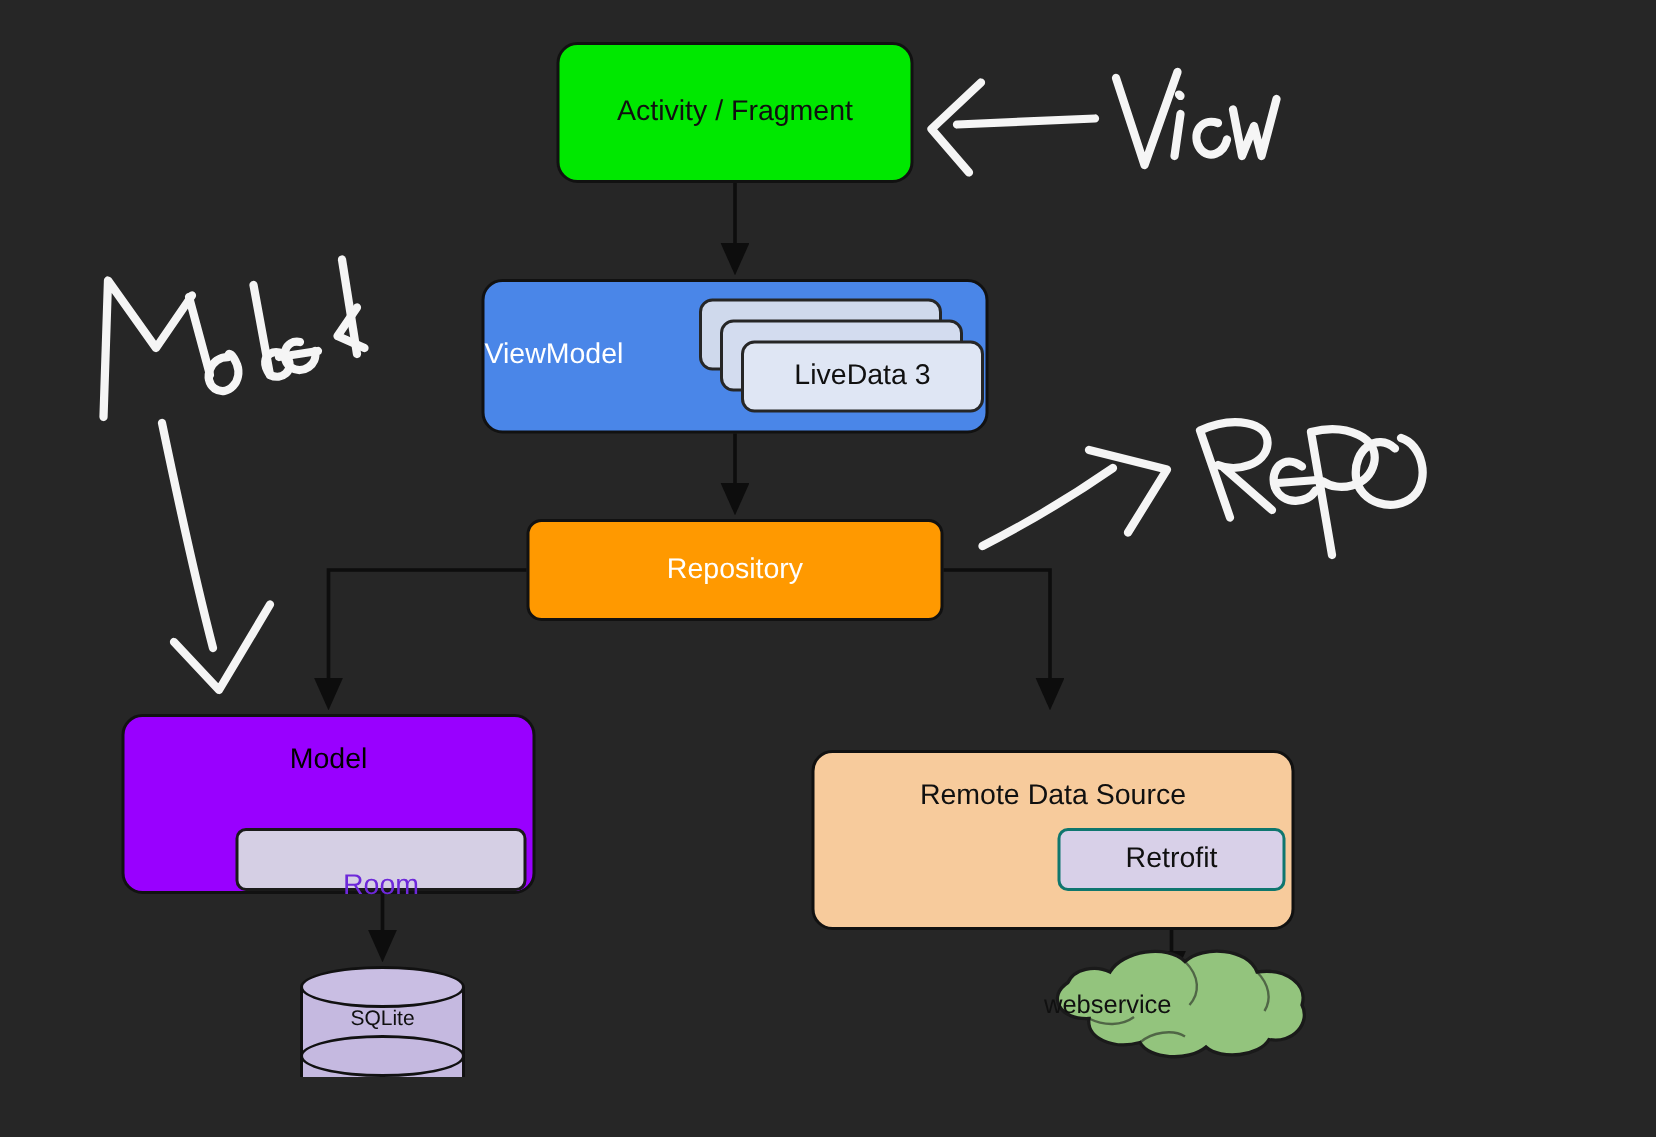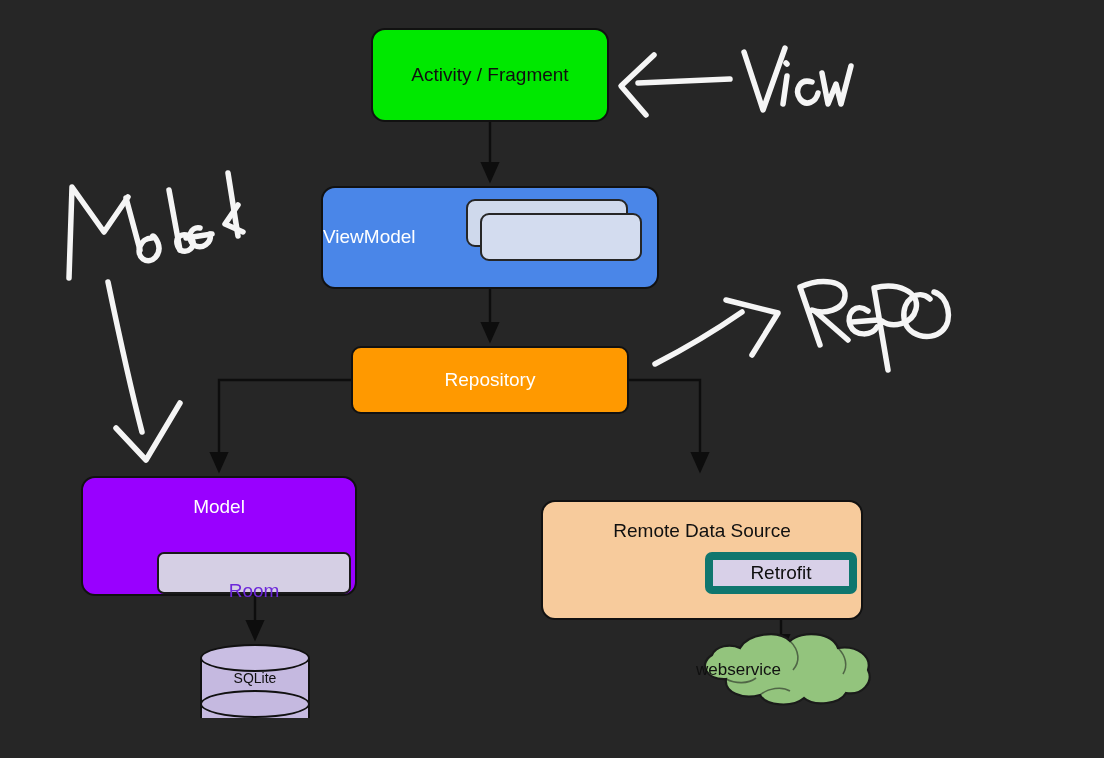--- a/index.html
+++ b/index.html
@@ -110,21 +110,21 @@
     left: 81px;
     top: 476px;
     width: 276px;
     height: 120px;
     background: #9900ff;
     border-radius: 14px;
     align-items: flex-start;
     justify-content: center;
   }
   #node-model .node-label {
-    color: #ffffff;
+    color: #000000;
     margin-top: 18px;
   }
 
   
   #node-room {
     left: 157px;
     top: 552px;
     width: 194px;
     height: 42px;
     background: #d5cfe4;
@@ -149,21 +149,21 @@
     margin-top: 18px;
   }
 
   
   #node-retrofit {
     left: 705px;
     top: 552px;
     width: 152px;
     height: 42px;
     background: #d8d0e8;
-    border: 8px solid #0f766e;
+    border: 2px solid #0f766e;
     border-radius: 7px;
   }
   #node-retrofit .node-label { color: #101010; }
 
   
   #node-sqlite {
     position: absolute;
     left: 200px;
     top: 644px;
     width: 110px;
@@ -325,20 +325,23 @@
     <span class="node-label">ViewModel</span>
   </div>
 
   <div class="livedata-stack">
     <div class="livedata-card c1">
       <span class="node-label"></span>
     </div>
     <div class="livedata-card c2">
       <span class="node-label"></span>
     </div>
+    <div class="livedata-card c3">
+      <span class="node-label">LiveData 3</span>
+    </div>
   </div>
 
   <div class="node" id="node-repository">
     <span class="node-label">Repository</span>
   </div>
 
   <div class="node" id="node-model">
     <span class="node-label">Model</span>
   </div>
 

